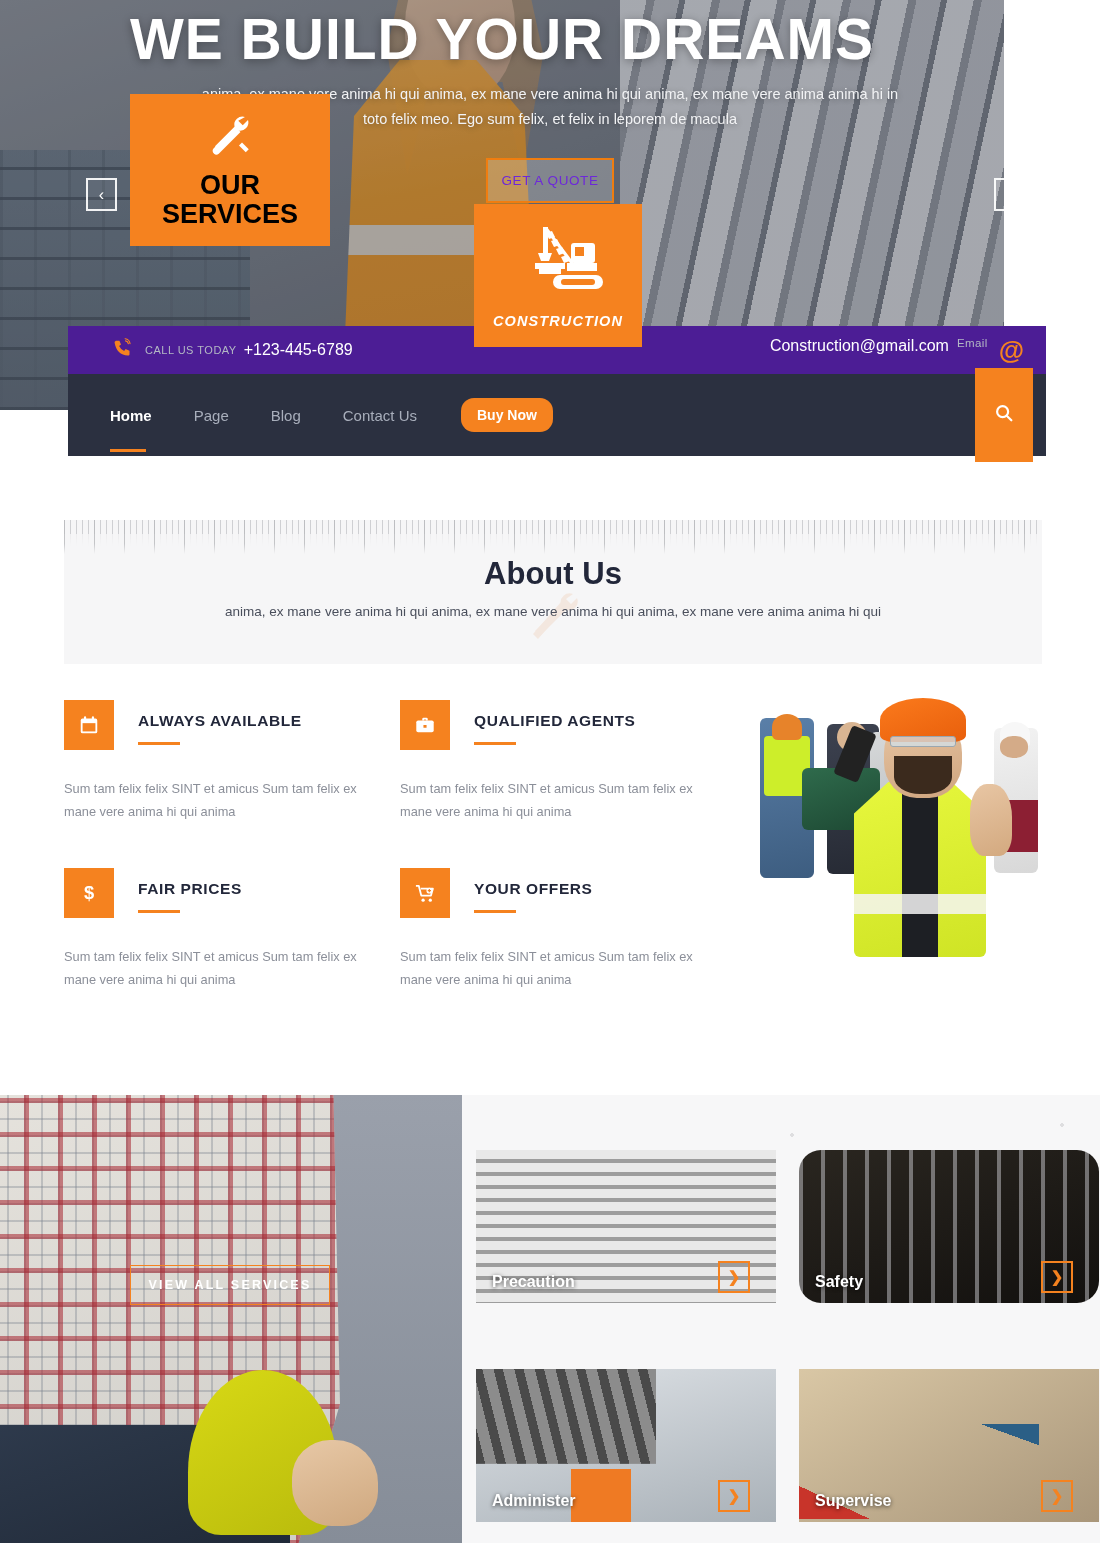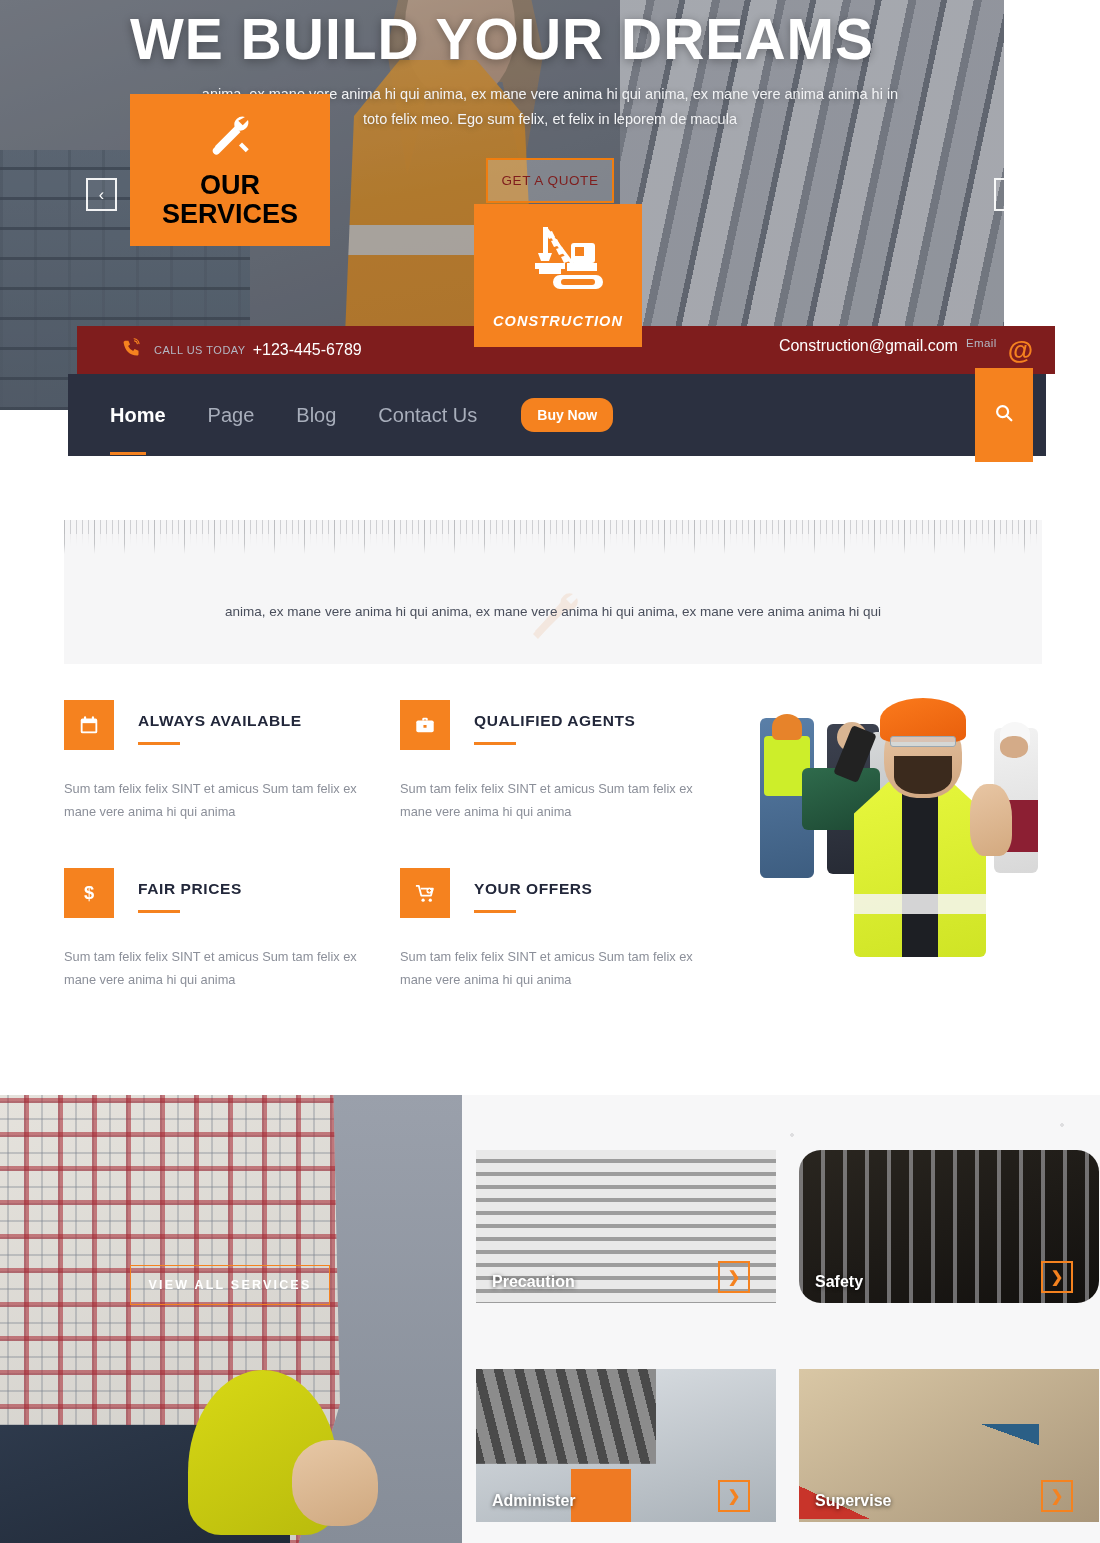--- a/index.html
+++ b/index.html
@@ -84,21 +84,21 @@
   }
   .hero-sub {
     position: absolute; left: 195px; width: 710px; top: 82px;
     text-align: center; color: #f2f3f5; font-size: 14.5px; line-height: 1.72;
     text-shadow: 0 1px 6px rgba(0,0,0,.32);
   }
   .hero-quote {
     position: absolute; left: 486px; top: 158px; width: 128px; height: 45px;
     border: 2px solid #f07d0f;
     background: rgba(255,255,255,0.22);
-    color: #7f1d1d; font-size: 13.5px; letter-spacing: .6px;
+    color: #6d28d9; font-size: 13.5px; letter-spacing: .6px;
     display: flex; align-items: center; justify-content: center;
     cursor: pointer;
   }
   .nav-arrow {
     position: absolute; top: 178px; width: 31px; height: 33px;
     border: 2px solid rgba(255,255,255,.92);
     display: flex; align-items: center; justify-content: center;
     color: #fff; font-size: 16px; cursor: pointer;
     background: rgba(255,255,255,.05);
   }
@@ -113,42 +113,42 @@
   }
   .logo-badge svg { display: block; }
   .logo-text {
     color: #fff; font-size: 14.5px; font-weight: 700; letter-spacing: 1.1px;
     margin-top: 18px;
     font-style: italic;
   }
 
   
   .topbar {
-    position: absolute; left: 77px; top: 326px; width: 978px; height: 48px;
-    background: #7f1d1d; z-index: 4;
+    position: absolute; left: 68px; top: 326px; width: 978px; height: 48px;
+    background: #4c1d95; z-index: 4;
     display: flex; align-items: center;
   }
   .tb-left { display: flex; align-items: center; margin-left: 44px; }
   .phone-ic { color: #f5821f; font-size: 19px; margin-right: 12px; line-height: 1; }
   .tb-label { color: #b3b8c4; font-size: 11px; letter-spacing: .5px; text-transform: uppercase; }
   .tb-phone { color: #ffffff; font-size: 16px; margin-left: 7px; }
   .tb-right { margin-left: auto; margin-right: 22px; display: flex; }
   .tb-email { color: #ffffff; font-size: 16px; }
   .tb-emaillbl { color: #b3b8c4; font-size: 11.5px; margin-left: 8px; letter-spacing: .4px; }
   .at-ic { color: #f5821f; font-size: 26px; margin-left: 11px; line-height: 1; font-weight: 700; }
 
   
   .navbar {
     position: absolute; left: 68px; top: 374px; width: 978px; height: 82px;
     background: #2b3040; z-index: 4;
     display: flex; align-items: center;
   }
   .nav-items { display: flex; align-items: center; margin-left: 42px; }
   .nav-item {
-    color: #a8aebb; font-size: 20px; margin-right: 42px; cursor: pointer;
+    color: #a8aebb; font-size: 15px; margin-right: 42px; cursor: pointer;
     position: relative; padding: 6px 0;
   }
   .nav-item.active { color: #ffffff; font-weight: 700; }
   .nav-item.active::after {
     content: ""; position: absolute; left: 0; bottom: -22px; width: 36px; height: 3px;
     background: #f5821f;
   }
   .buy-now {
     background: #f5821f; color: #fff; font-size: 14px; font-weight: 700;
     padding: 9px 16px; border-radius: 13px; cursor: pointer; margin-left: 2px;
@@ -408,20 +408,21 @@
 
 <div class="about">
   <div class="ruler"></div>
   <div class="ruler2"></div>
   <div class="about-watermark">
     <svg width="64" height="64" viewBox="0 0 64 64" fill="#e8a06a">
       <path d="M12 52 L40 20 l5 5 L17 57z"></path>
       <path d="M52 12 a9 9 0 0 0-12 11 L14 49 l5 5 26-26 a9 9 0 0 0 11-12l-6 6-5-5z"></path>
     </svg>
   </div>
+  <div class="about-title">About Us</div>
   <div class="about-desc">anima, ex mane vere anima hi qui anima, ex mane vere anima hi qui anima, ex mane vere anima anima hi qui</div>
 </div>
 
 <div class="features">
 
   <div class="feat f1">
     <div class="ic">
       <svg width="22" height="22" viewBox="0 0 24 24" fill="#ffffff">
         <rect x="3" y="5" width="18" height="16" rx="2"></rect>
         <rect x="5" y="10" width="14" height="9" fill="#f5821f"></rect>

